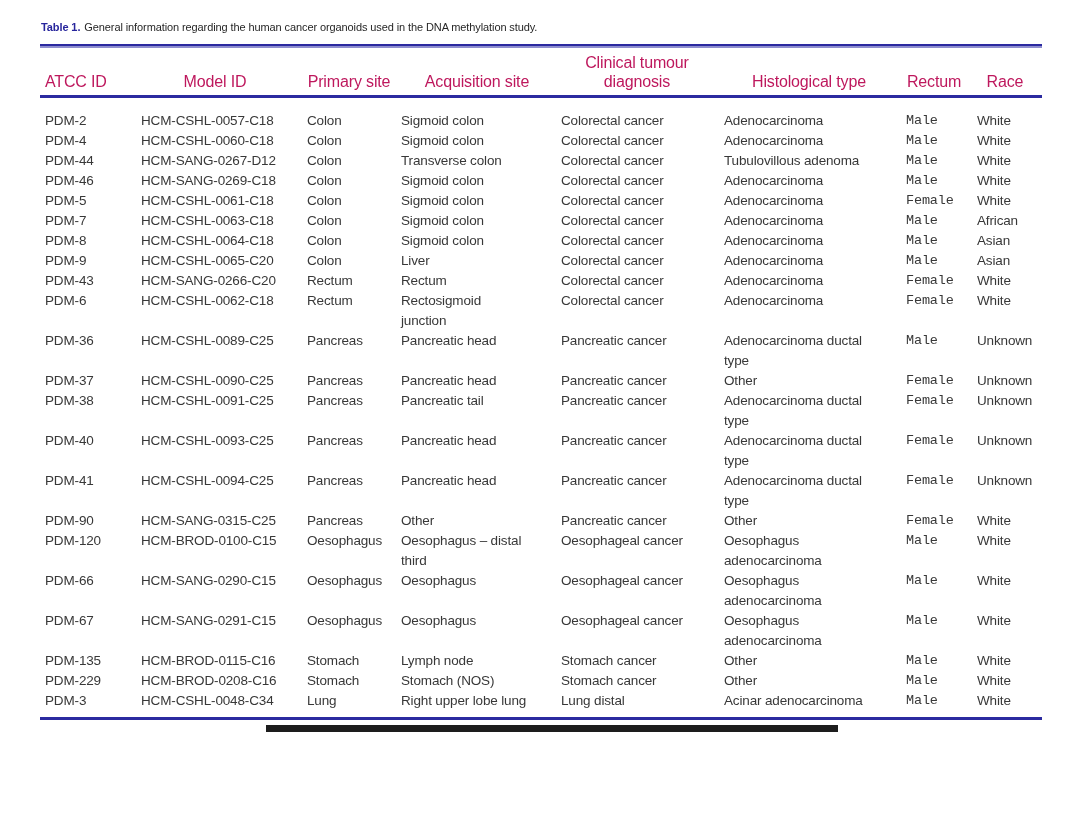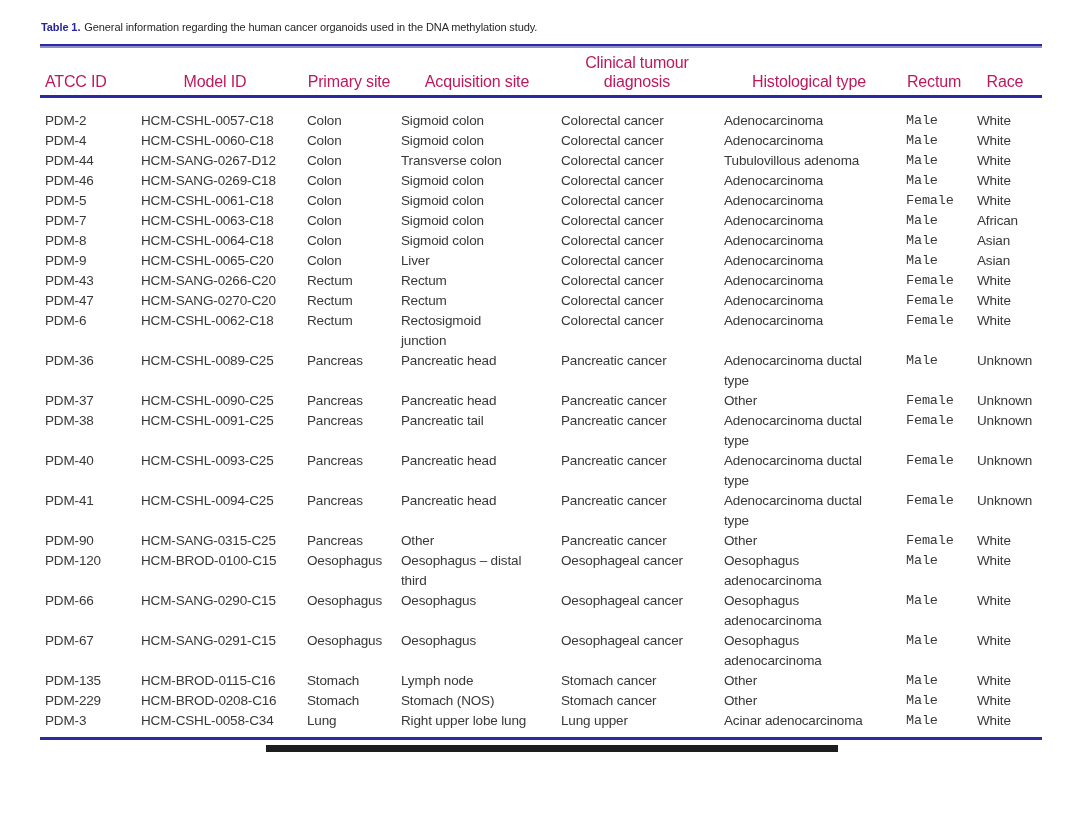--- a/index.html
+++ b/index.html
@@ -206,30 +206,20 @@
           <td class="c0">PDM-43</td>
           <td class="c1">HCM-SANG-0266-C20</td>
           <td class="c2">Rectum</td>
           <td class="c3">Rectum</td>
           <td class="c4">Colorectal cancer</td>
           <td class="c5">Adenocarcinoma</td>
           <td class="c6">Female</td>
           <td class="c7">White</td>
         </tr>
         <tr>
-          <td class="c0">PDM-47</td>
-          <td class="c1">HCM-SANG-0270-C20</td>
-          <td class="c2">Rectum</td>
-          <td class="c3">Rectum</td>
-          <td class="c4">Colorectal cancer</td>
-          <td class="c5">Adenocarcinoma</td>
-          <td class="c6">Female</td>
-          <td class="c7">White</td>
-        </tr>
-        <tr>
           <td class="c0">PDM-6</td>
           <td class="c1">HCM-CSHL-0062-C18</td>
           <td class="c2">Rectum</td>
           <td class="c3">Rectosigmoid
 junction</td>
           <td class="c4">Colorectal cancer</td>
           <td class="c5">Adenocarcinoma</td>
           <td class="c6">Female</td>
           <td class="c7">White</td>
         </tr>
@@ -346,24 +336,24 @@
           <td class="c1">HCM-BROD-0208-C16</td>
           <td class="c2">Stomach</td>
           <td class="c3">Stomach (NOS)</td>
           <td class="c4">Stomach cancer</td>
           <td class="c5">Other</td>
           <td class="c6">Male</td>
           <td class="c7">White</td>
         </tr>
         <tr>
           <td class="c0">PDM-3</td>
-          <td class="c1">HCM-CSHL-0058-C34</td>
+          <td class="c1">HCM-CSHL-0048-C34</td>
           <td class="c2">Lung</td>
           <td class="c3">Right upper lobe lung</td>
-          <td class="c4">Lung upper</td>
+          <td class="c4">Lung distal</td>
           <td class="c5">Acinar adenocarcinoma</td>
           <td class="c6">Male</td>
           <td class="c7">White</td>
         </tr>
       </tbody>
   </table>
 
   <div class="next-edge"></div>
 
 </div>

